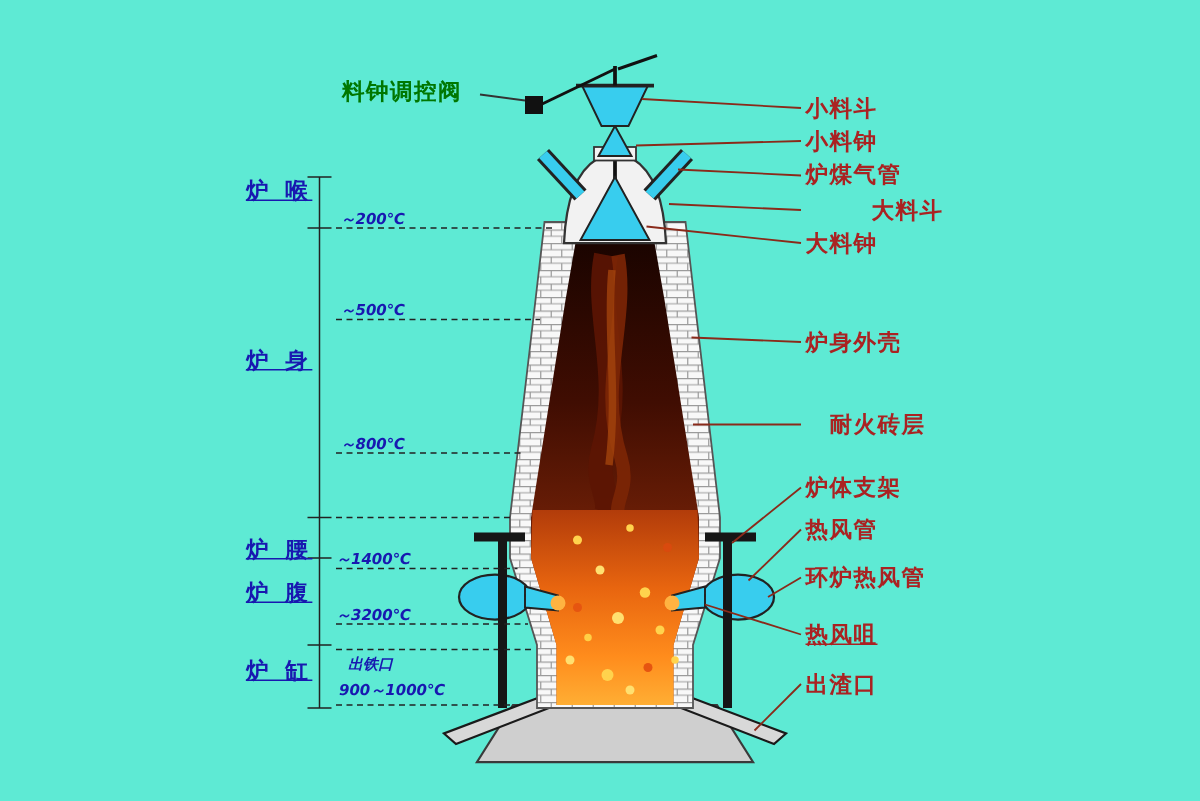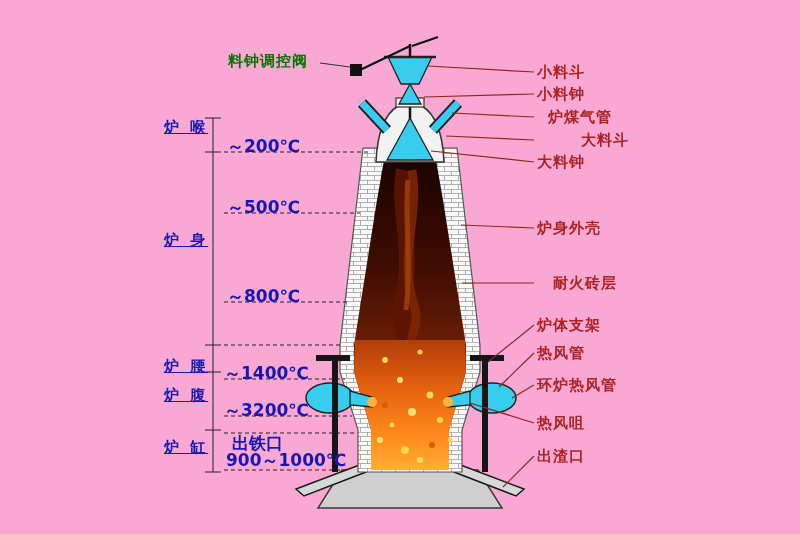--- a/index.html
+++ b/index.html
@@ -1,28 +1,28 @@
 <!DOCTYPE html>
 <html><head>
 <meta charset="utf-8">
 <style>
   html,body{margin:0;padding:0;background:#e8e8e8;}
   #stage{
-    position:relative;width:800px;height:534px;background:#f9a8d4;
+    position:relative;width:800px;height:534px;background:#5eead4;
     overflow:hidden;font-family:"DejaVu Sans",sans-serif;
   }
   #drawing{position:absolute;left:0;top:0;}
   .lbl{
     position:absolute;font-weight:bold;font-size:15px;line-height:17px;
     white-space:nowrap;font-family:"DejaVu Sans",sans-serif;
   }
   .lbl-blue{color:#1818b0;}
   .lbl-red{color:#aa2222;letter-spacing:1px;}
   .lbl-green{color:#007700;letter-spacing:1px;}
-  .lbl-temp{font-size:17px;letter-spacing:0;}
+  .lbl-temp{font-size:10px;letter-spacing:0;font-style:italic;}
   .zone{letter-spacing:3px;text-decoration:underline;}
 </style>
 </head>
 <body>
 
 <div id="stage">
 
   <svg id="drawing" width="800" height="534" viewBox="0 0 800 534">
     <defs>
       <pattern id="brick" width="14" height="9" patternUnits="userSpaceOnUse">
@@ -169,24 +169,24 @@
   <div class="lbl lbl-blue lbl-temp" style="left:227px;top:138px;">～200℃</div>
   <div class="lbl lbl-blue lbl-temp" style="left:227px;top:199px;">～500℃</div>
   <div class="lbl lbl-blue lbl-temp" style="left:227px;top:288px;">～800℃</div>
   <div class="lbl lbl-blue lbl-temp" style="left:224px;top:365px;">～1400℃</div>
   <div class="lbl lbl-blue lbl-temp" style="left:224px;top:402px;">～3200℃</div>
   <div class="lbl lbl-blue lbl-temp" style="left:232px;top:435px;">出铁口</div>
   <div class="lbl lbl-blue lbl-temp" style="left:226px;top:452px;">900～1000℃</div>
 
   <div class="lbl lbl-red" style="left:537px;top:64px;text-align:right;">小料斗</div>
   <div class="lbl lbl-red" style="left:537px;top:86px;text-align:center;">小料钟</div>
-  <div class="lbl lbl-red" style="left:548px;top:109px;font-family:Liberation Serif, serif;">炉煤气管</div>
+  <div class="lbl lbl-red" style="left:537px;top:109px;font-family:Liberation Serif, serif;">炉煤气管</div>
   <div class="lbl lbl-red" style="left:537px;top:132px;margin-left:44px;">大料斗</div>
   <div class="lbl lbl-red" style="left:537px;top:154px;">大料钟</div>
   <div class="lbl lbl-red" style="left:537px;top:220px;">炉身外壳</div>
   <div class="lbl lbl-red" style="left:537px;top:275px;padding-left:16px;">耐火砖层</div>
   <div class="lbl lbl-red" style="left:537px;top:317px;">炉体支架</div>
   <div class="lbl lbl-red" style="left:537px;top:345px;">热风管</div>
   <div class="lbl lbl-red" style="left:537px;top:377px;">环炉热风管</div>
-  <div class="lbl lbl-red" style="left:537px;top:415px;">热风咀</div>
+  <div class="lbl lbl-red" style="left:537px;top:415px;text-decoration:underline;">热风咀</div>
   <div class="lbl lbl-red" style="left:537px;top:448px;">出渣口</div>
 
 </div>
 
 </body></html>

